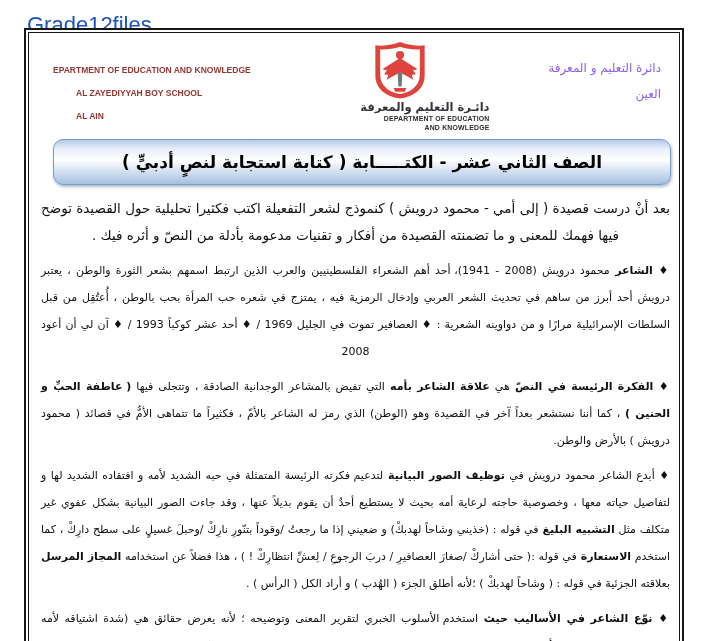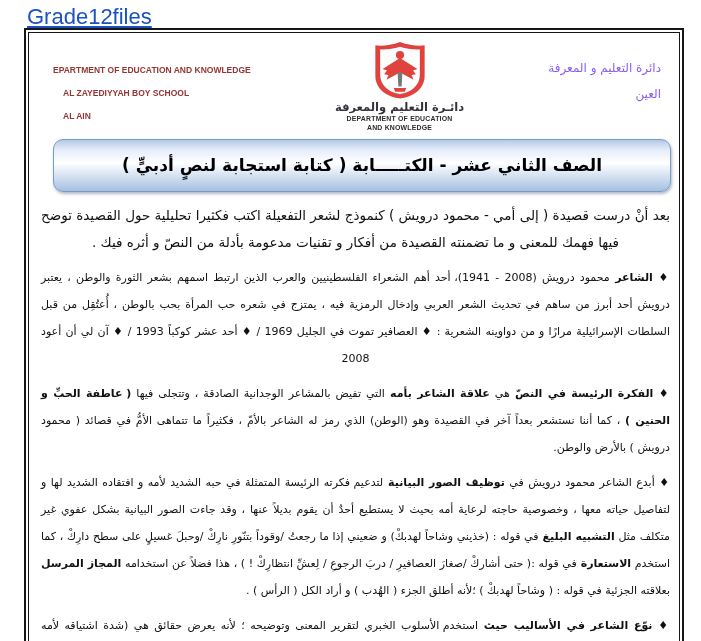--- a/index.html
+++ b/index.html
@@ -4,21 +4,21 @@
 <style>
   * { box-sizing: border-box; }
   html,body { margin:0; padding:0; }
   body {
     width:701px; height:641px; overflow:hidden; position:relative;
     background:#ffffff;
     font-family:"DejaVu Sans", sans-serif;
   }
   
   .doc-link {
-    position:absolute; top:4px; left:27px;
+    position:absolute; top:12px; left:27px;
     font-family:"Liberation Sans", sans-serif;
     font-size:22px; color:#1a52c2; text-decoration:underline;
     cursor:pointer;
   }
   
   .page {
     position:absolute; top:28px; left:24px;
     width:660px; height:640px;
     border:2px solid #161616; padding:2px;
     background:#ffffff;
@@ -34,39 +34,39 @@
     display:flex; justify-content:space-between; align-items:flex-start;
     padding:8px 18px 0 24px;
     gap:8px;
   }
   .lh-left {
     padding-top:18px;
     color:#943634; font-weight:bold;
     font-family:"Liberation Sans", sans-serif;
     font-size:8.5px; line-height:23px; white-space:nowrap;
   }
-  .lh-left .ind { margin-left:10px; }
-  .lh-center { text-align:center; width:180px; flex:0 0 auto; }
+  .lh-left .ind { margin-left:23px; }
+  .lh-center { text-align:right; width:180px; flex:0 0 auto; }
   .lh-center svg { display:block; margin:0 auto; }
   .logo-ar {
     font-size:11.5px; font-weight:bold; color:#33333d;
     margin-top:1px; direction:rtl;
   }
   .logo-en {
     font-family:"Liberation Sans", sans-serif;
     font-size:6.9px; color:#2b2b2b; line-height:1.3; margin-top:1px;
     letter-spacing:.2px; font-weight:bold;
   }
   .lh-right {
     padding-top:14px; direction:rtl; text-align:right;
     color:#8b5cf6; font-size:12px; line-height:26px; white-space:nowrap;
   }
   
   .banner {
-    margin:6px 8px 0 24px; height:53px;
+    margin:6px 8px 0 24px; height:46px;
     border:1px solid #7a9cc4; border-radius:10px;
     background:linear-gradient(180deg,#b4c9e6 0%,#e6eefa 20%,#ffffff 45%,#e2ebf7 62%,#a6c0e0 100%);
     box-shadow:1px 2px 3px rgba(110,130,160,.55);
     display:flex; align-items:center; justify-content:center;
     direction:rtl;
   }
   .banner-text { font-size:17px; font-weight:bold; color:#000; padding:0 12px; }
   
   .document-body {
     direction:rtl; padding:10px 9px 0 12px; color:#101010;

